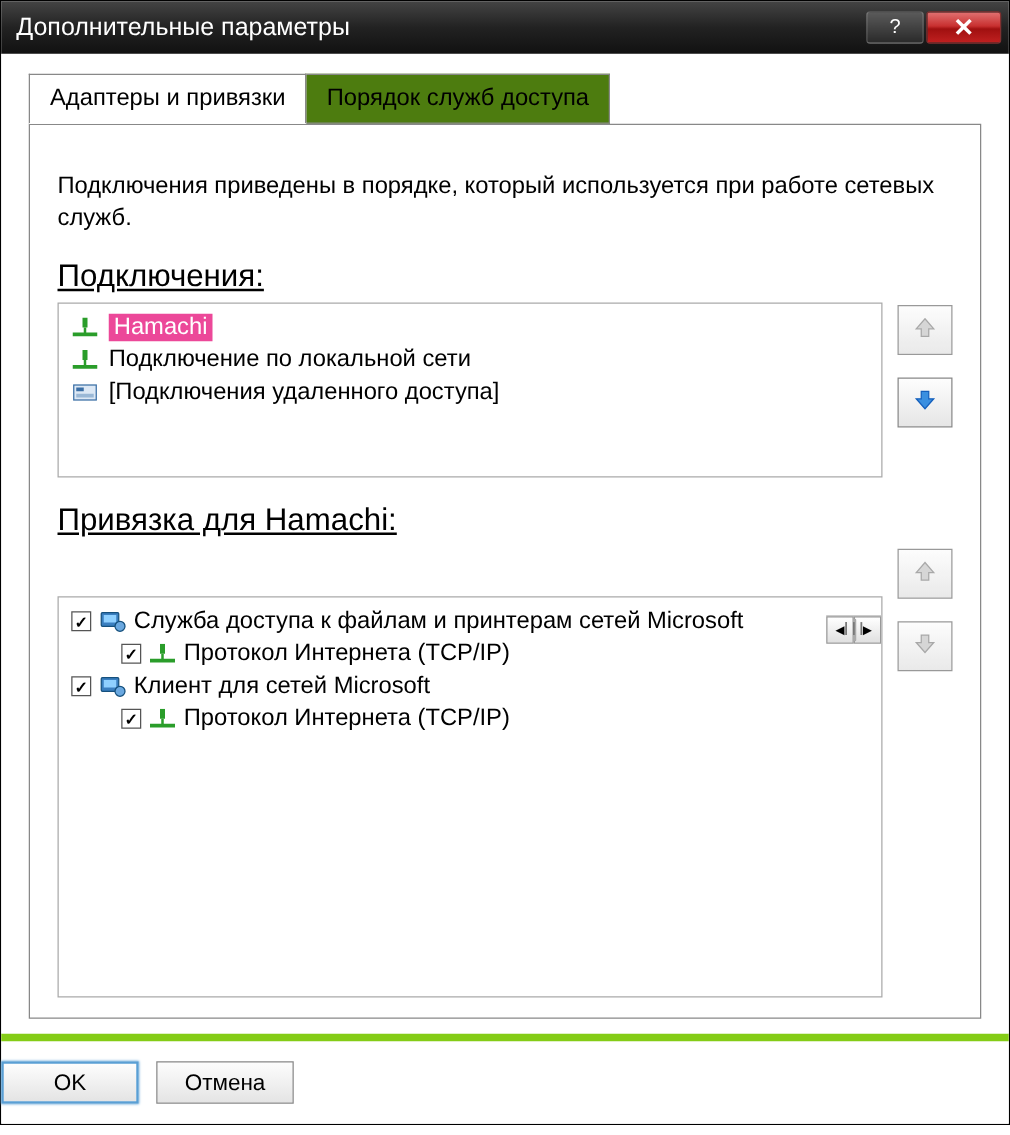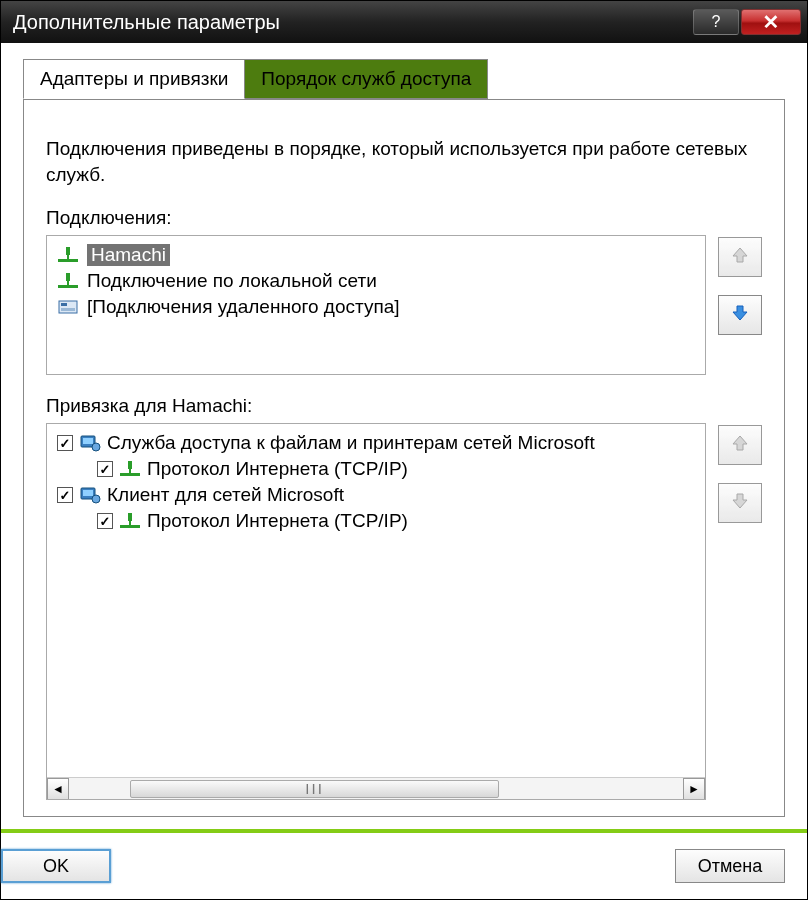--- a/index.html
+++ b/index.html
@@ -94,55 +94,57 @@
     display: flex;
     flex-direction: column;
     background: #fff;
   }
   .description {
     font-size: 19px;
     margin-bottom: 20px;
     line-height: 1.35;
   }
   .section-label {
-    font-size: 19px;
+    font-size: 25px;
     margin-bottom: 6px;
+    text-decoration: underline;
   }
   .list-row {
     display: flex;
     gap: 12px;
     margin-bottom: 20px;
   }
   .listbox {
     flex: 1;
     border: 1px solid #aaa;
     background: #fff;
     padding: 6px 6px;
     min-height: 140px;
     overflow: hidden;
   }
   .listbox.bindings {
     min-height: 200px;
     display:flex;
-    flex-direction:column;
+    flex-direction:row;
+    margin-top:40px;
   }
   .bindings-content{
     flex:1;
     overflow:hidden;
   }
   .list-item {
     display: flex;
     align-items: center;
     gap: 8px;
     padding: 2px 4px;
     font-size: 19px;
     white-space: nowrap;
   }
   .list-item.selected .item-text {
-    background: #737373;
+    background: #ec4899;
     color: #fff;
     padding: 0 4px;
   }
   .item-icon {
     width: 22px;
     height: 20px;
     flex-shrink: 0;
     display: flex;
     align-items: center;
     justify-content: center;
@@ -225,23 +227,24 @@
     top: 2px;
     bottom: 2px;
     background: linear-gradient(to bottom,#fafafa,#d8d8d8);
     border: 1px solid #aaa;
     border-radius: 2px;
     display:flex;align-items:center;justify-content:center;
     color:#777;font-size:15px;letter-spacing:2px;
   }
   .button-row {
     display: flex;
-    justify-content: space-between;
+    justify-content: flex-start;
+    gap: 14px;
     padding: 16px 22px 16px 0;
-    border-top: 4px solid #84cc16;
+    border-top: 6px solid #84cc16;
     background:#fff;
   }
   .dlg-btn {
     min-width: 110px;
     height: 34px;
     border: 1px solid #888;
     background: linear-gradient(to bottom,#fdfdfd,#e4e4e4);
     font-size: 18px;
     display: flex;
     align-items: center;

